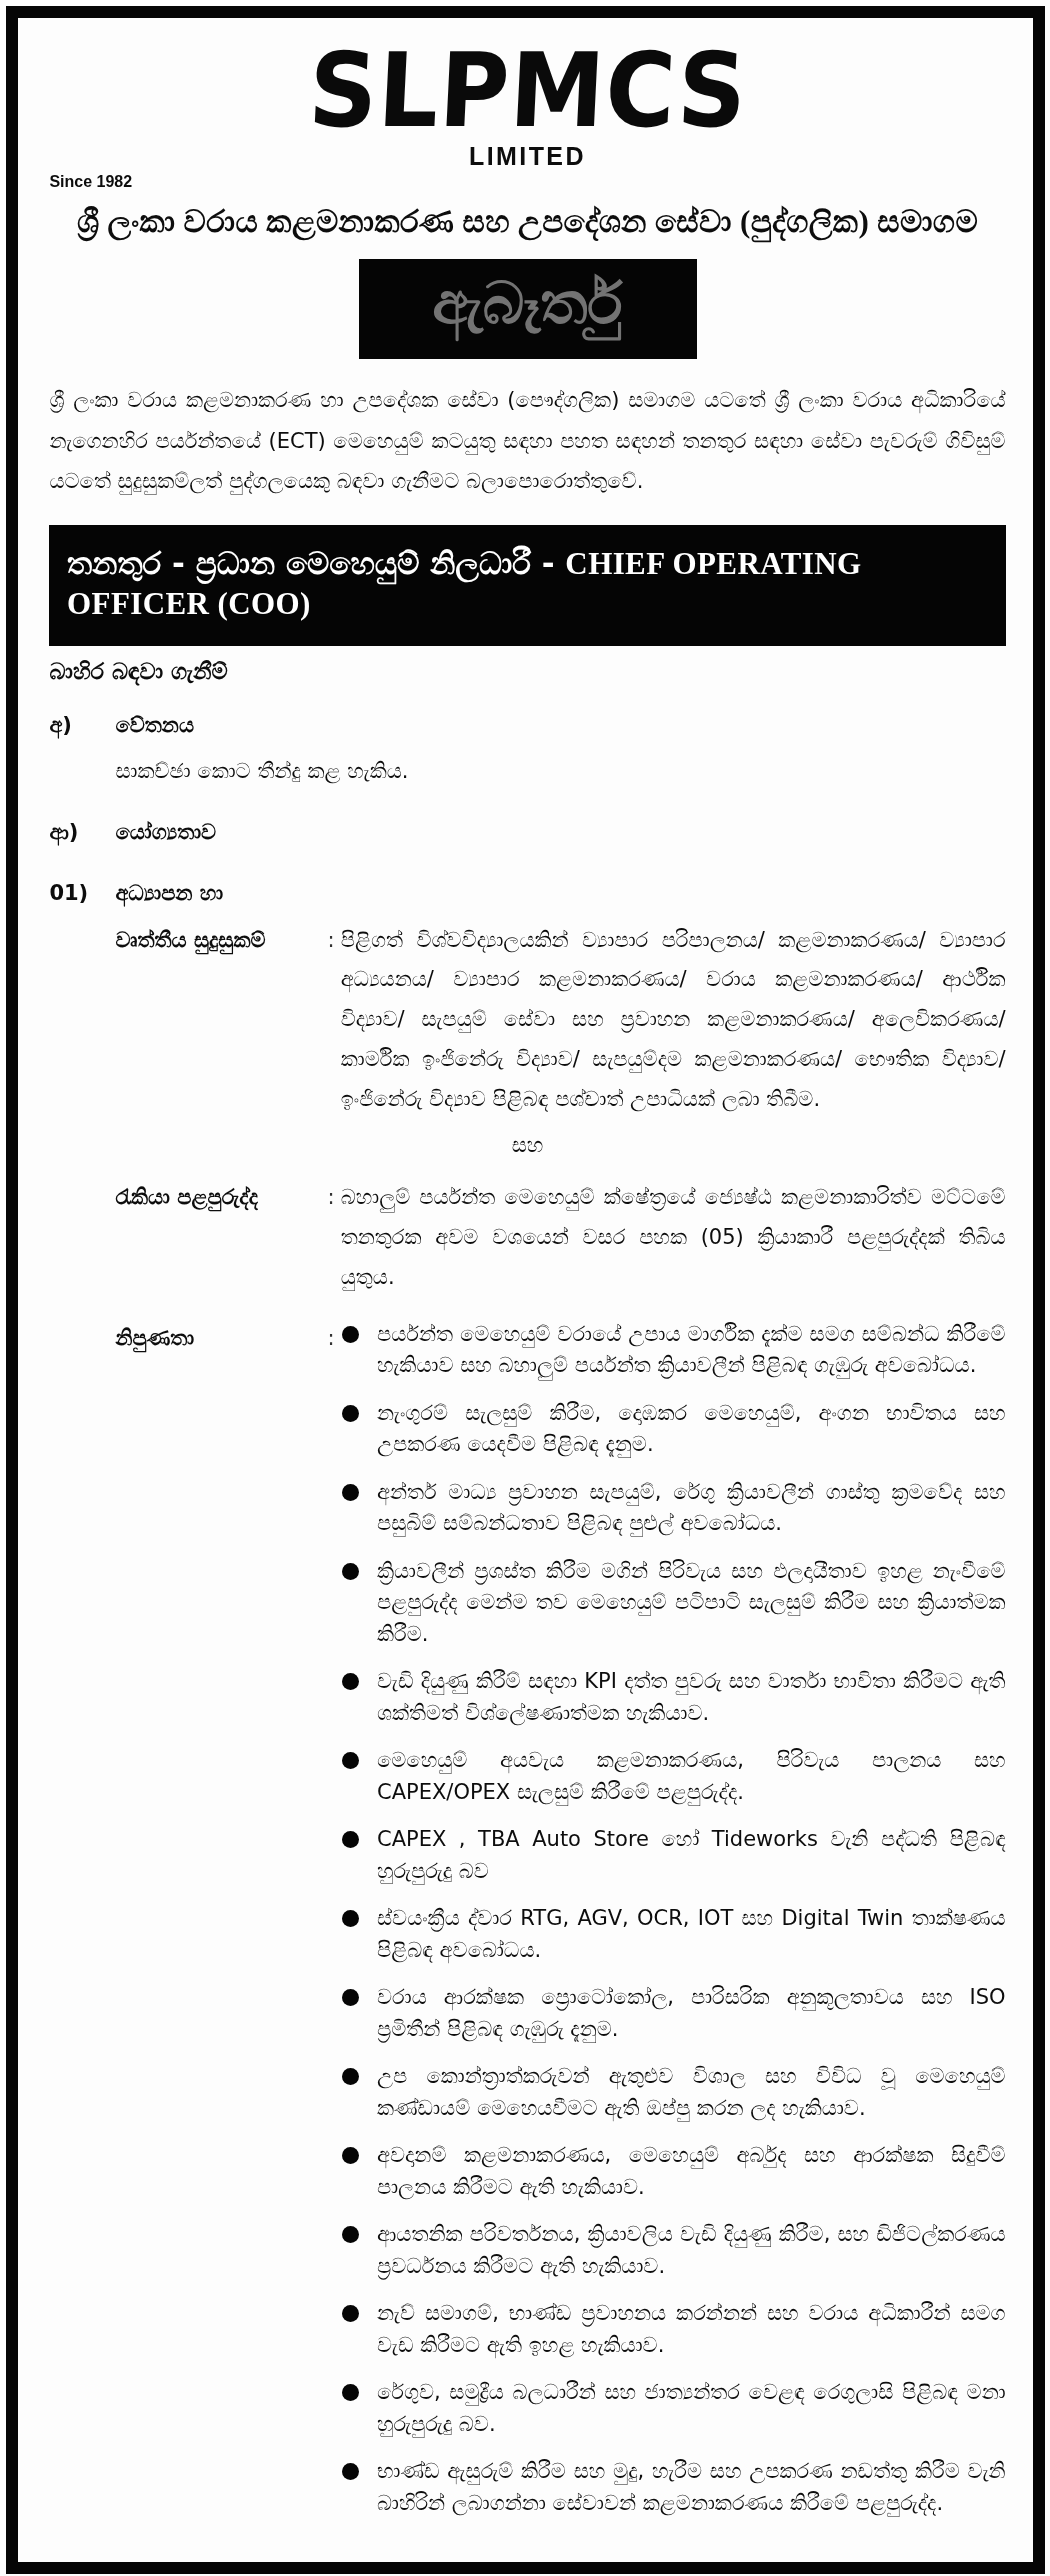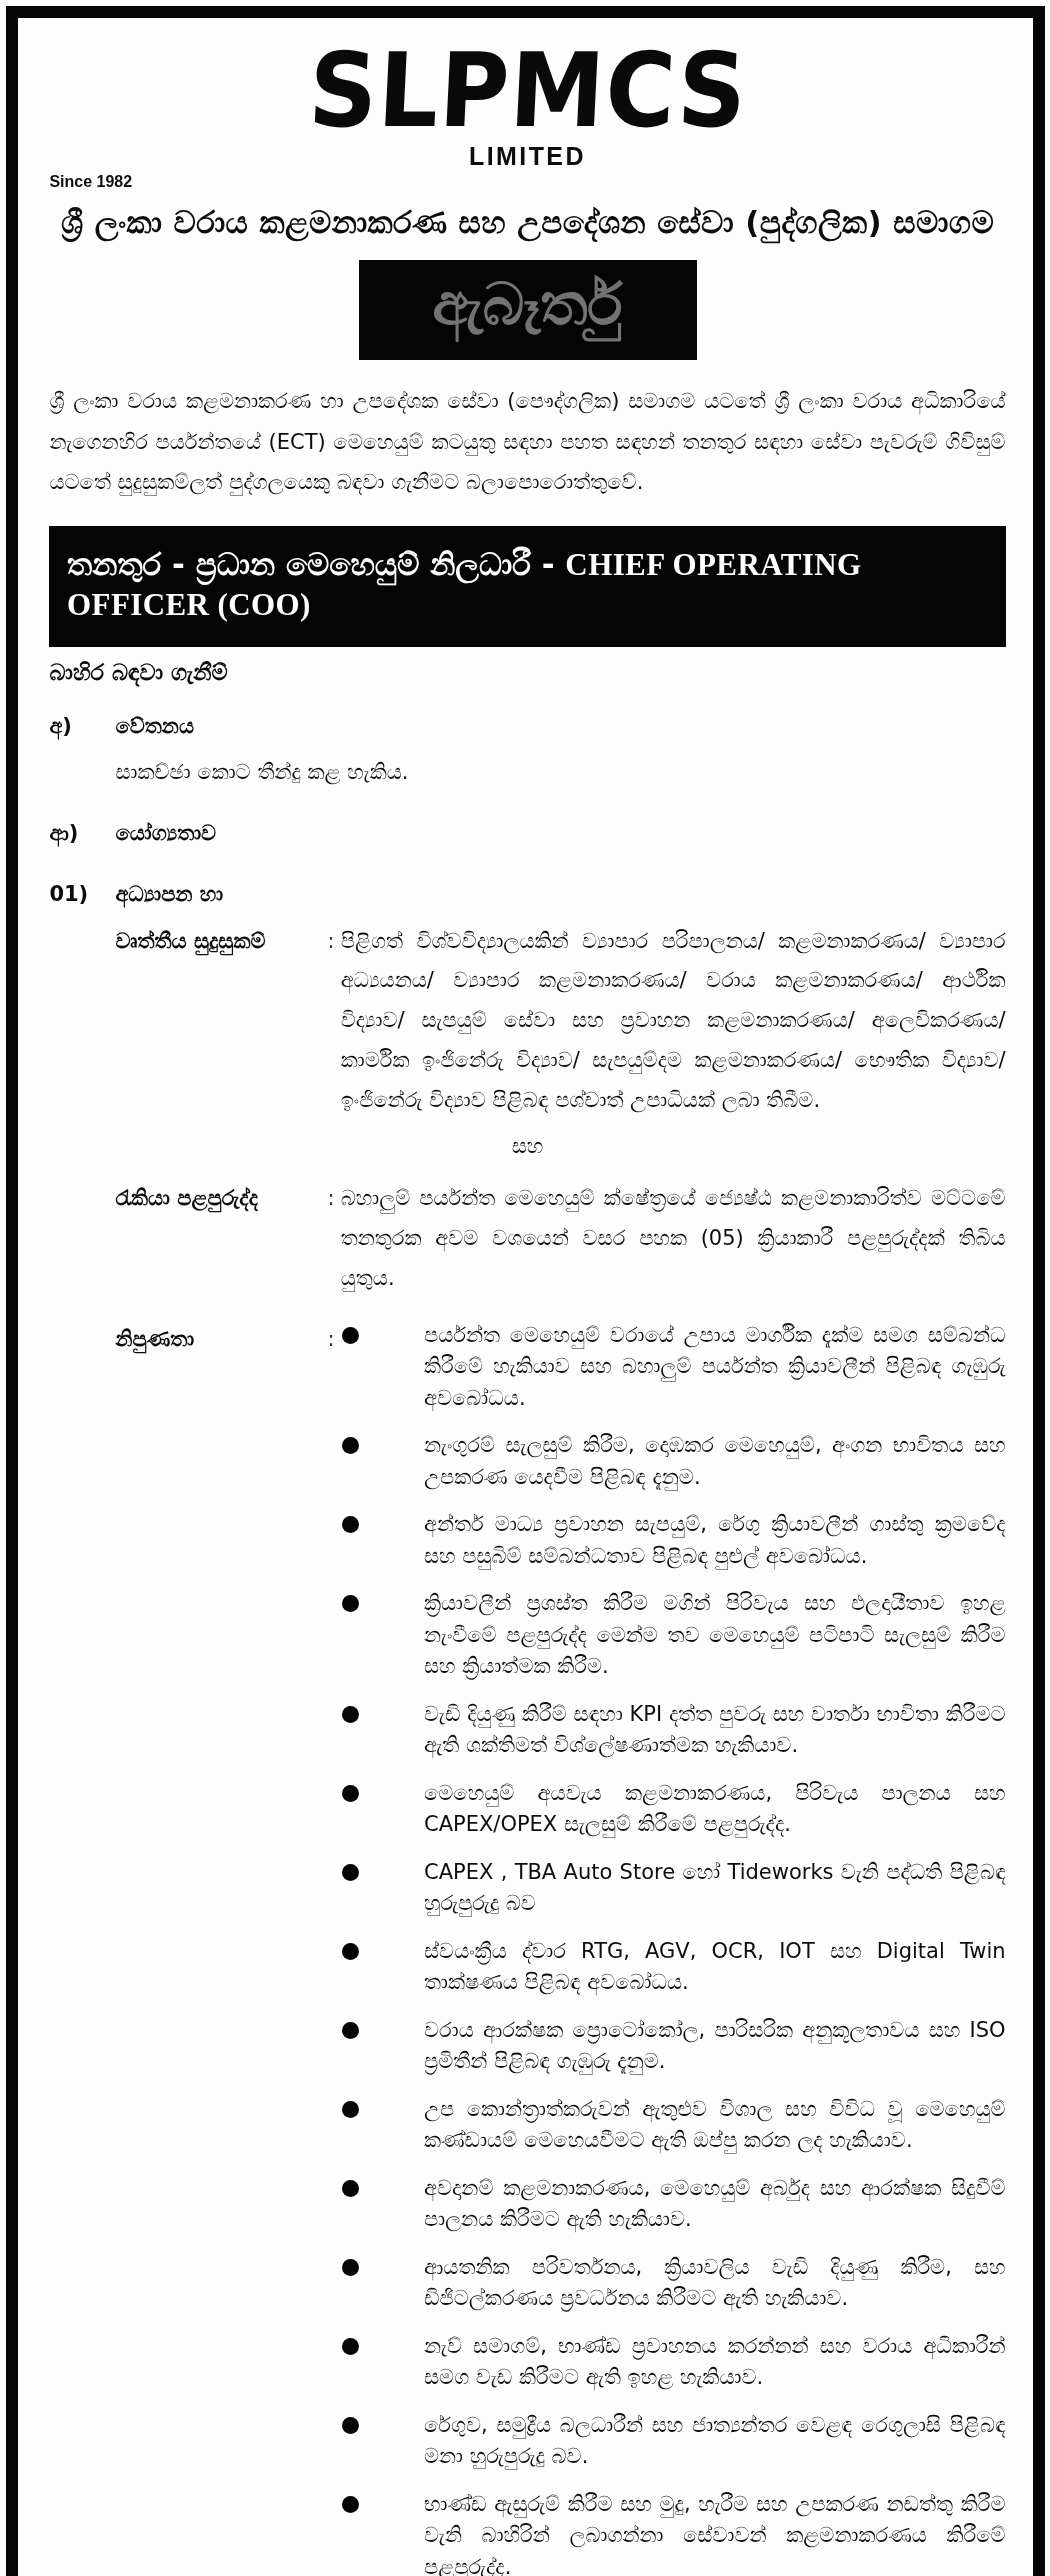--- a/index.html
+++ b/index.html
@@ -23,20 +23,21 @@
     text-align:center; font-family:"Liberation Sans", sans-serif;
     font-size:25px; font-weight:bold; letter-spacing:2.4px; margin-top:1.6px;
   }
   .logo-since {
     text-align:left; font-family:"Liberation Sans", sans-serif;
     font-size:16px; font-weight:bold; margin-top:1.6px;
   }
   .company-name {
     text-align:center; font-size:31px; font-weight:800; margin-top:13px;
     letter-spacing:0.4px;
+    font-family:Liberation Serif, serif;
   }
   .vacancy-box {
     width:338px; margin:19.3px auto 0 auto; background:#050505; color:#737373;
     text-align:center; font-size:58px; font-weight:bold;
     padding:6.4px 0 17.7px 0; line-height:1.3;
   }
   
   .intro {
     font-size:21px; line-height:1.95; margin-top:21px; text-align:justify;
   }
@@ -57,21 +58,21 @@
   }
   .idx { font-weight:800; }
   .lbl { font-weight:800; }
   .colon { text-align:center; color:#333; }
   .content { text-align:justify; }
   .span-rest { grid-column:2 / 5; }
   .tight { margin-top:6.4px; }
   .and-sep { text-align:center; margin-top:13px; font-size:21px; }
   
   .blist { margin:0; padding:0; list-style:none; }
-  .bitem { display:flex; margin-bottom:16px; font-size:21px; line-height:1.5;gap:47px; }
+  .bitem { display:flex; margin-bottom:16px; font-size:21px; line-height:1.5; }
   .bdot {
     flex:none; width:17px; height:17px; border-radius:50%; background:#050505;
     margin:7.2px 17.7px 0 1.6px;
   }
   .btext { text-align:justify; }
 </style>
 </head>
 <body>
 
 <div class="page">

